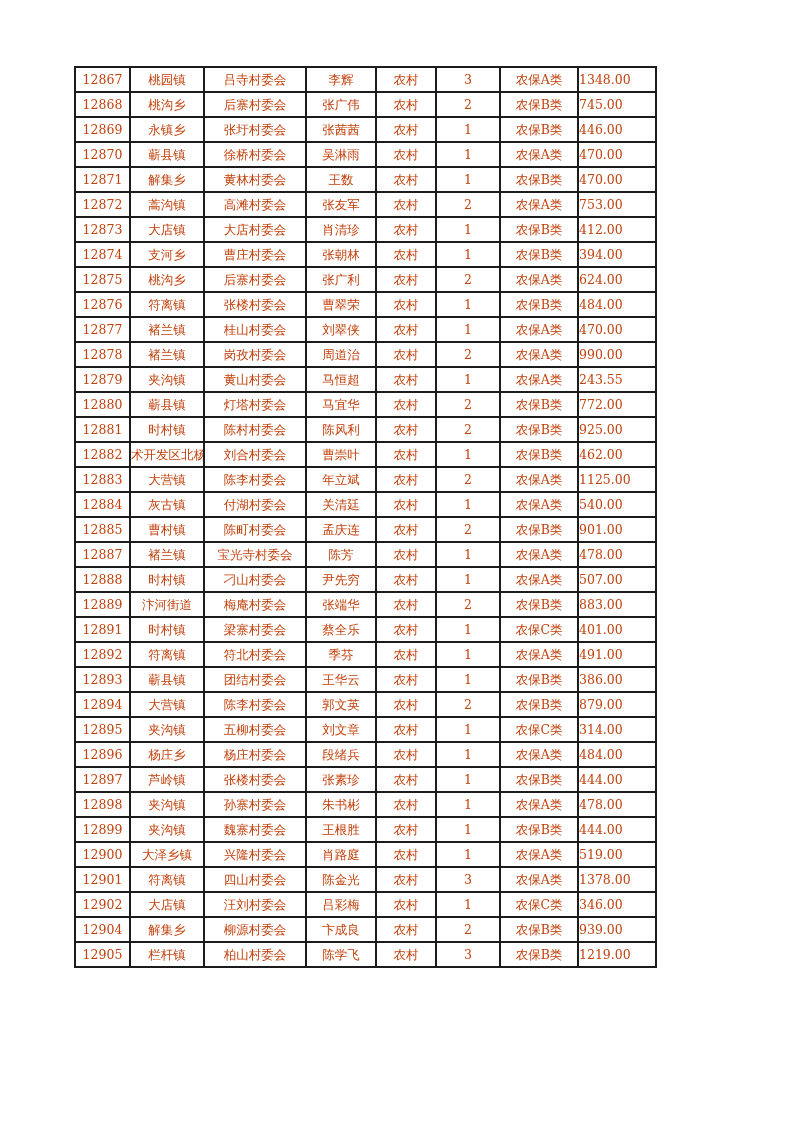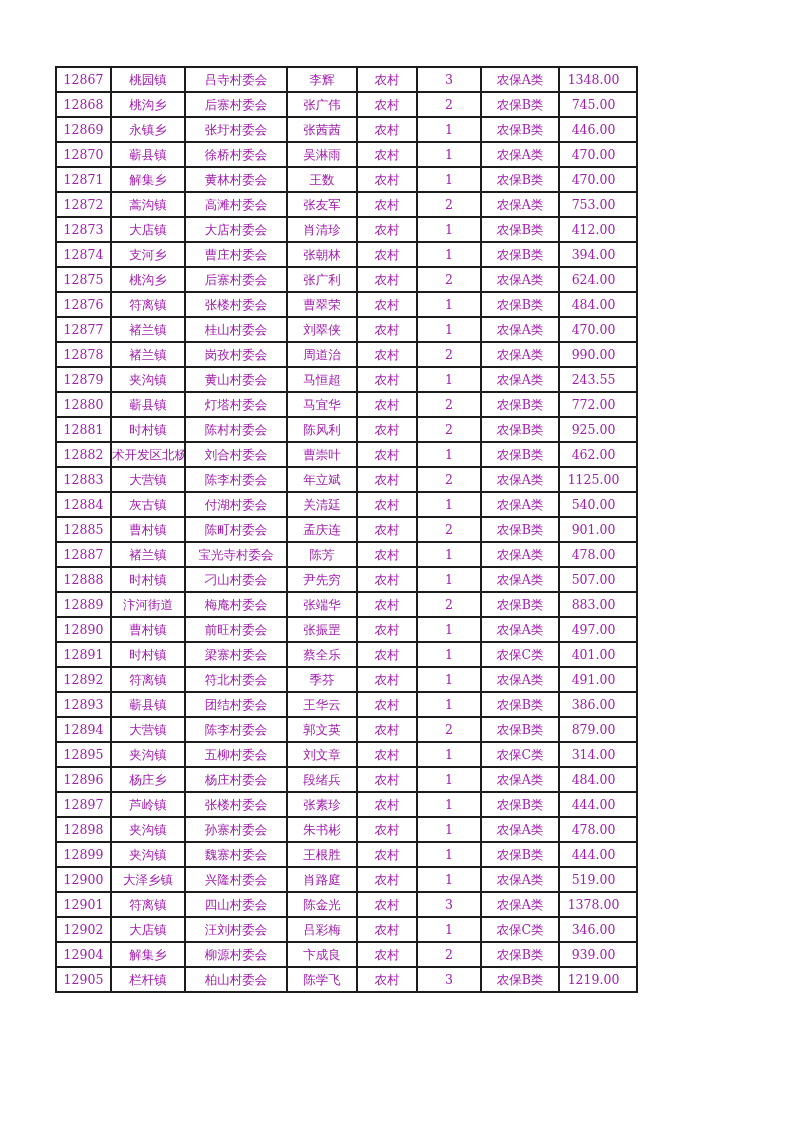--- a/index.html
+++ b/index.html
@@ -6,42 +6,42 @@
   .page {
     position: relative;
     width: 793px;
     height: 1122px;
     background: #ffffff;
     overflow: hidden;
     font-family: "DejaVu Serif", "Liberation Serif", serif;
   }
   table.roster {
     position: absolute;
-    left: 55px;
+    left: 74px;
     top: 66px;
     width: 581px;
     border-collapse: collapse;
     table-layout: fixed;
     font-family: "DejaVu Serif", "Liberation Serif", serif;
     font-size: 12.5px;
-    color: #a21caf;
+    color: #c2410c;
     border-radius: 19px;
   }
   table.roster td {
     border: 2px solid #1c1c1c;
     height: 23px;
     padding: 0;
     text-align: center;
     vertical-align: middle;
     overflow: hidden;
     white-space: nowrap;
     line-height: 23px;
   }
   table.roster td.col-amount {
-    text-align: center;
+    text-align: left;
     padding-right: 9px;
   }
   
   col.c-id       { width: 55px; }
   col.c-town     { width: 74px; }
   col.c-village  { width: 102px; }
   col.c-name     { width: 70px; }
   col.c-restype  { width: 60px; }
   col.c-count    { width: 64px; }
   col.c-category { width: 78px; }
@@ -300,30 +300,20 @@
           <td class="col-id">12889</td>
           <td class="col-town">汴河街道</td>
           <td class="col-village">梅庵村委会</td>
           <td class="col-name">张端华</td>
           <td class="col-restype">农村</td>
           <td class="col-count">2</td>
           <td class="col-category">农保B类</td>
           <td class="col-amount">883.00</td>
         </tr>
 
-        <tr>
-          <td class="col-id">12890</td>
-          <td class="col-town">曹村镇</td>
-          <td class="col-village">前旺村委会</td>
-          <td class="col-name">张振罡</td>
-          <td class="col-restype">农村</td>
-          <td class="col-count">1</td>
-          <td class="col-category">农保A类</td>
-          <td class="col-amount">497.00</td>
-        </tr>
 
         <tr>
           <td class="col-id">12891</td>
           <td class="col-town">时村镇</td>
           <td class="col-village">梁寨村委会</td>
           <td class="col-name">蔡全乐</td>
           <td class="col-restype">农村</td>
           <td class="col-count">1</td>
           <td class="col-category">农保C类</td>
           <td class="col-amount">401.00</td>

